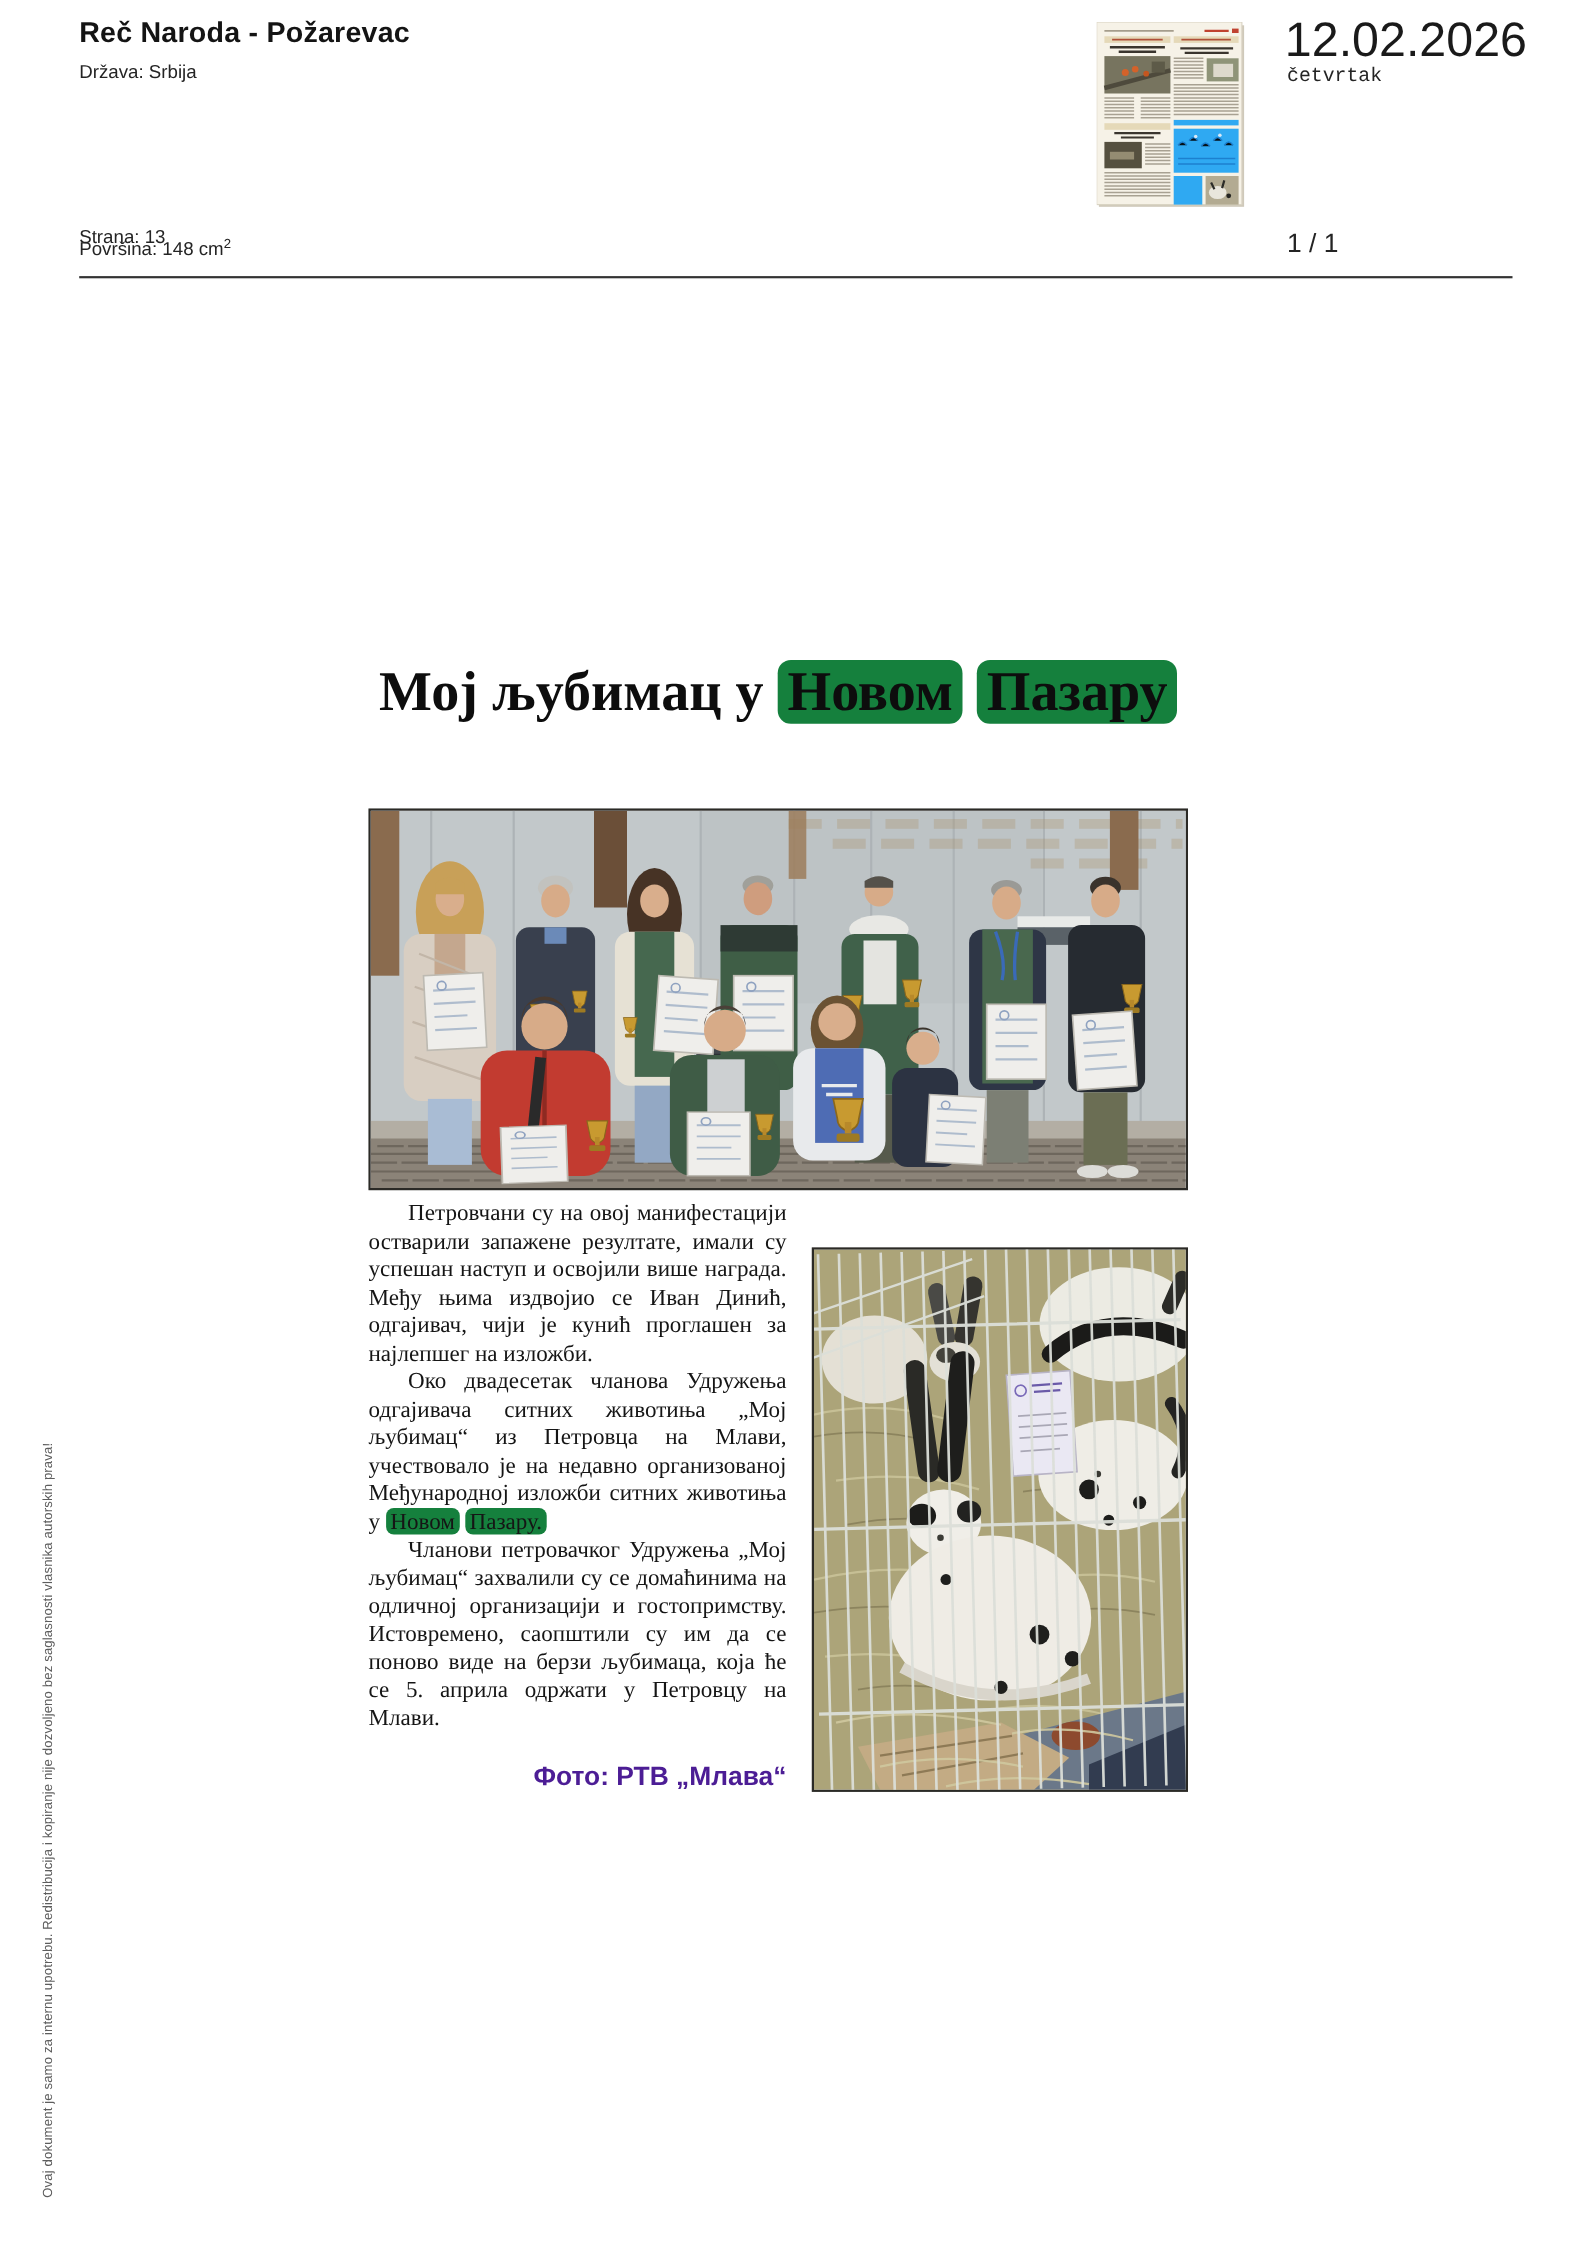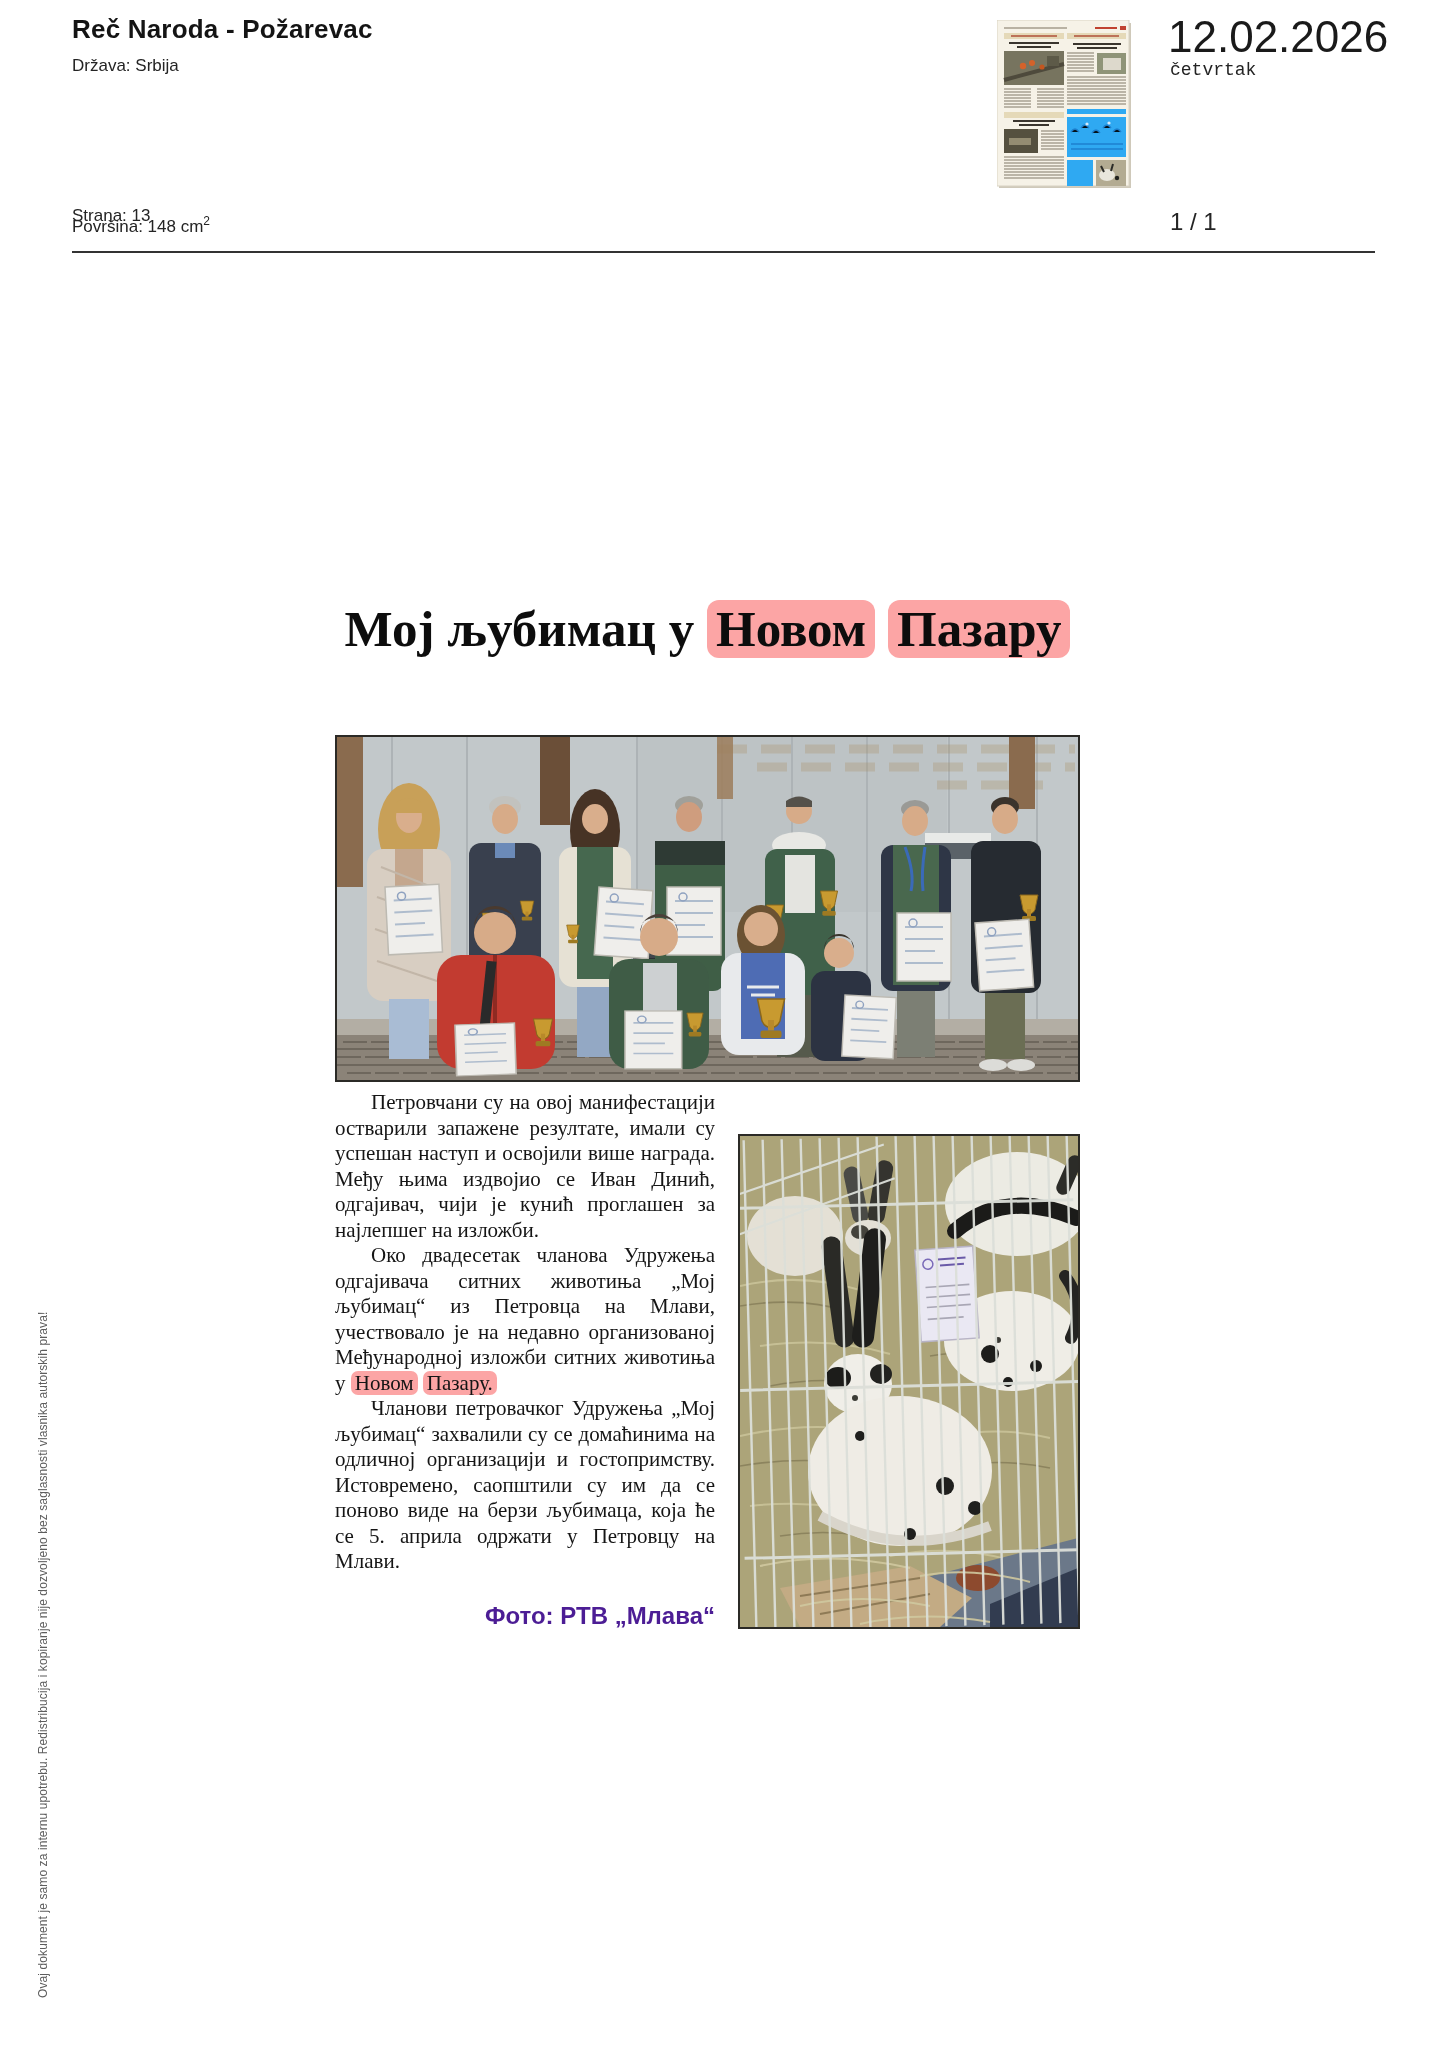--- a/index.html
+++ b/index.html
@@ -17,21 +17,21 @@
   .date-big{left:1168px;top:12px;font-size:44px;font-weight:400;color:#1a1a1a;}
   .weekday{left:1170px;top:60px;font-size:18px;font-family:Liberation Mono, monospace;}
   .pagination{left:1170px;top:208px;font-size:24px;}
   .header-rule{left:72px;top:251px;width:1303px;height:2px;background:#333;}
   .thumb-wrap{left:997px;top:20px;width:136px;height:170px;}
 
   
   .headline{left:335px;top:600px;width:745px;text-align:center;
             font-family:"Liberation Serif", serif;font-weight:700;font-size:51px;color:#0d0d0d;
             white-space:nowrap;}
-  .hl{background:#fca5a5;border-radius:12px;padding:1px 9px;}
+  .hl{background:#15803d;border-radius:12px;padding:1px 9px;}
   .photo-frame{border:2px solid #2b2a26;box-sizing:border-box;background:#cfcfcf;}
   .group-photo{left:335px;top:735px;width:745px;height:347px;}
   .rabbit-photo{left:738px;top:1134px;width:342px;height:495px;}
 
   .body-col{left:335px;top:1090px;width:380px;
             font-family:"Liberation Serif", serif;font-size:21px;line-height:25.5px;
             text-align:justify;color:#151515;}
   .body-col p{margin:0;text-indent:36px;}
   .body-col .hl{border-radius:7px;padding:0 4px;}
   .photo-caption{left:335px;top:1602px;width:380px;text-align:right;

